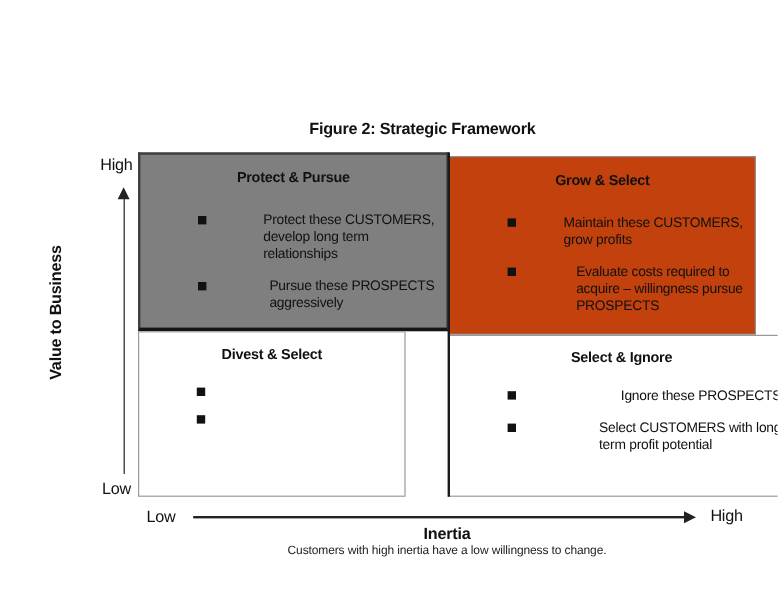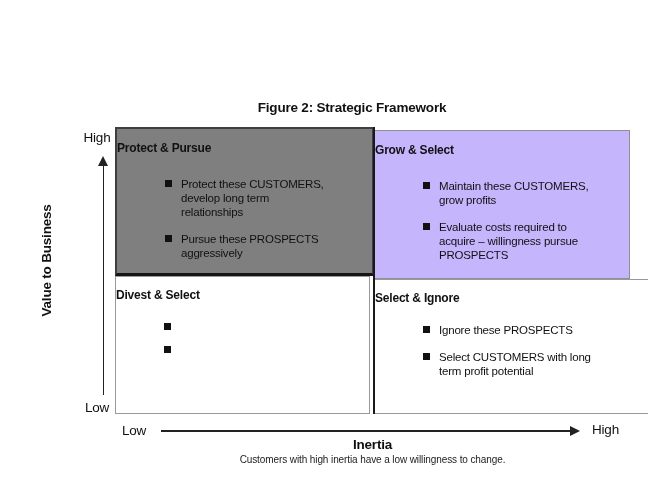--- a/index.html
+++ b/index.html
@@ -79,57 +79,58 @@
   .quad-tl {
     left: 115px; top: 127px; width: 259px; height: 149px;
     border: 2px solid #3f3f3f;
     border-bottom: 3px solid #151515;
   }
   .quad-tr {
     left: 374px; top: 130px; width: 256px; height: 149px;
     border: 1px solid #8f8f8f;
   }
   .quad-bl {
-    left: 115px; top: 276px; width: 255px; height: 138px;
+    left: 115px; top: 276px; width: 223px; height: 138px;
     background: #ffffff;
     border: 1px solid #999999;
   }
   .quad-br {
     left: 374px; top: 279px; width: 288px; height: 135px;
     background: #ffffff;
     border: 1px solid #999999;
   }
   .divider-v {
     position: absolute;
     left: 373px; top: 127px;
     width: 2px; height: 287px;
     background: #1a1a1a;
   }
 
   .quad-title {
-    text-align: left;
+    text-align: center;
     font-size: 12px;
     font-weight: bold;
     margin-top: 12px;
   }
   .quad-bl .quad-title, .quad-br .quad-title { margin-top: 11px; }
 
   .bullets {
     margin-top: 22px;
     padding-left: 48px;
     padding-right: 10px;
     display: flex;
     flex-direction: column;
     gap: 13px;
   }
   .quad-bl .bullets, .quad-br .bullets { margin-top: 18px; }
 
   .bullet {
     display: flex;
     align-items: flex-start;
+    justify-content: space-between;
   }
   .bullet-marker {
     flex: 0 0 auto;
     width: 7px; height: 7px;
     background: #111111;
     margin-top: 3px;
     margin-right: 9px;
   }
   .bullet-text {
     font-size: 11.5px;
@@ -210,21 +211,21 @@
 relationships</span>
       </div>
       <div class="bullet">
         <span class="bullet-marker"></span>
         <span class="bullet-text">Pursue these PROSPECTS
 aggressively</span>
       </div>
     </div>
   </div>
 
-  <div class="quad quad-tr" style="background: #c4b5fd;">
+  <div class="quad quad-tr" style="background: #c2410c;">
     <div class="quad-title">Grow &amp; Select</div>
     <div class="bullets">
       <div class="bullet">
         <span class="bullet-marker"></span>
         <span class="bullet-text">Maintain these CUSTOMERS,
 grow profits</span>
       </div>
       <div class="bullet">
         <span class="bullet-marker"></span>
         <span class="bullet-text">Evaluate costs required to

